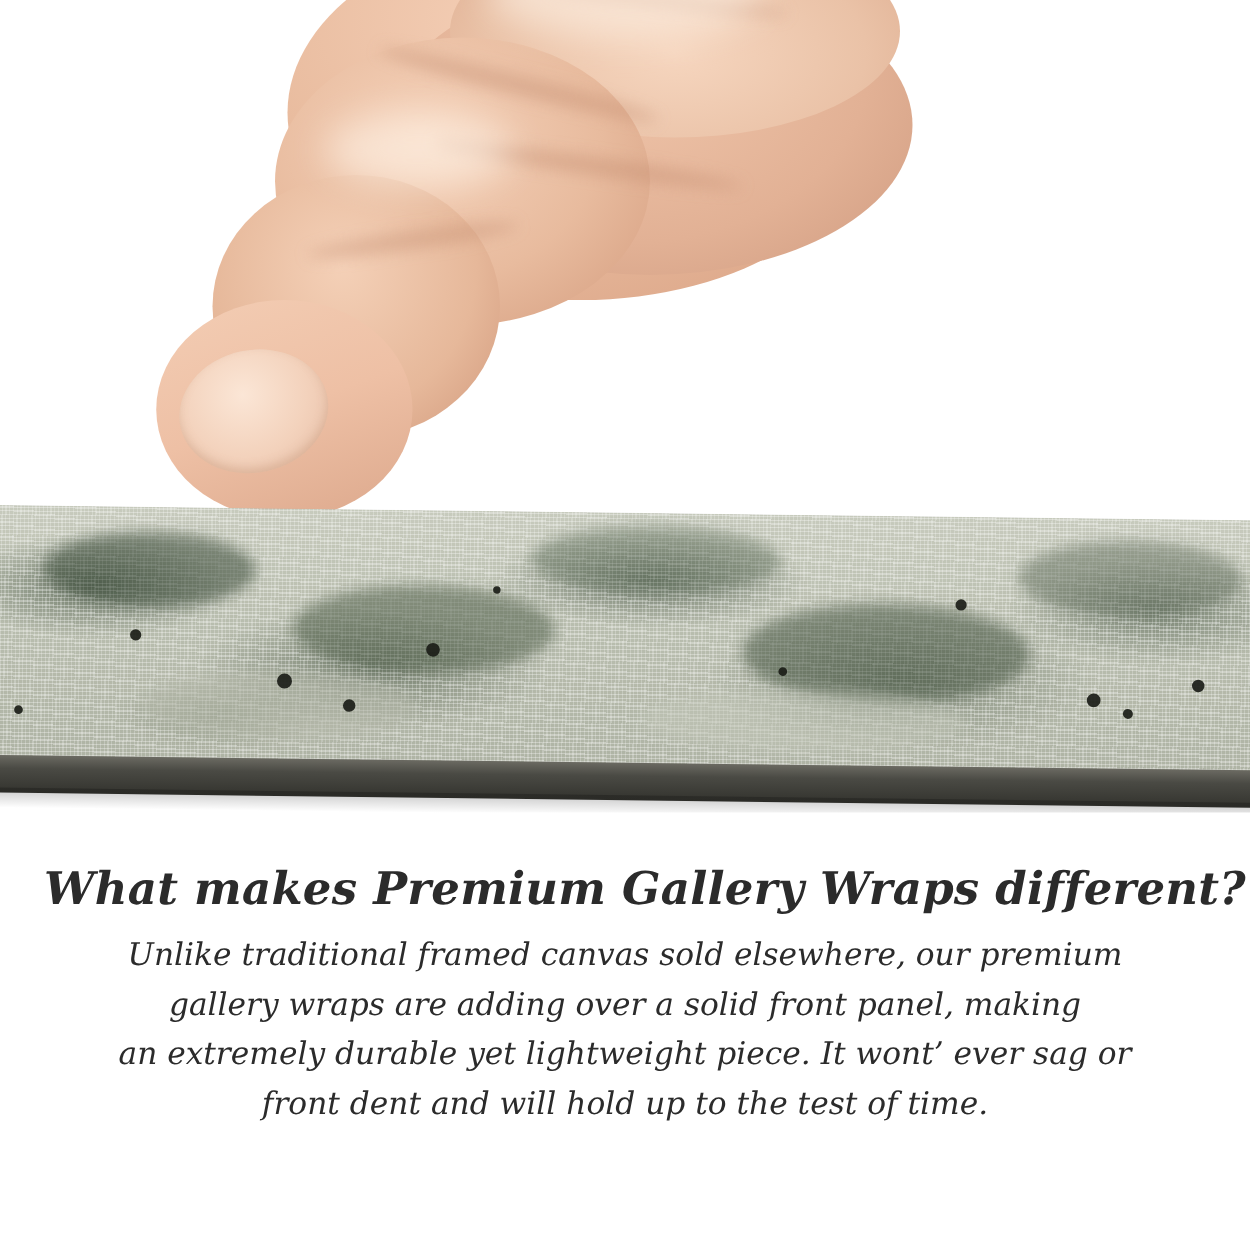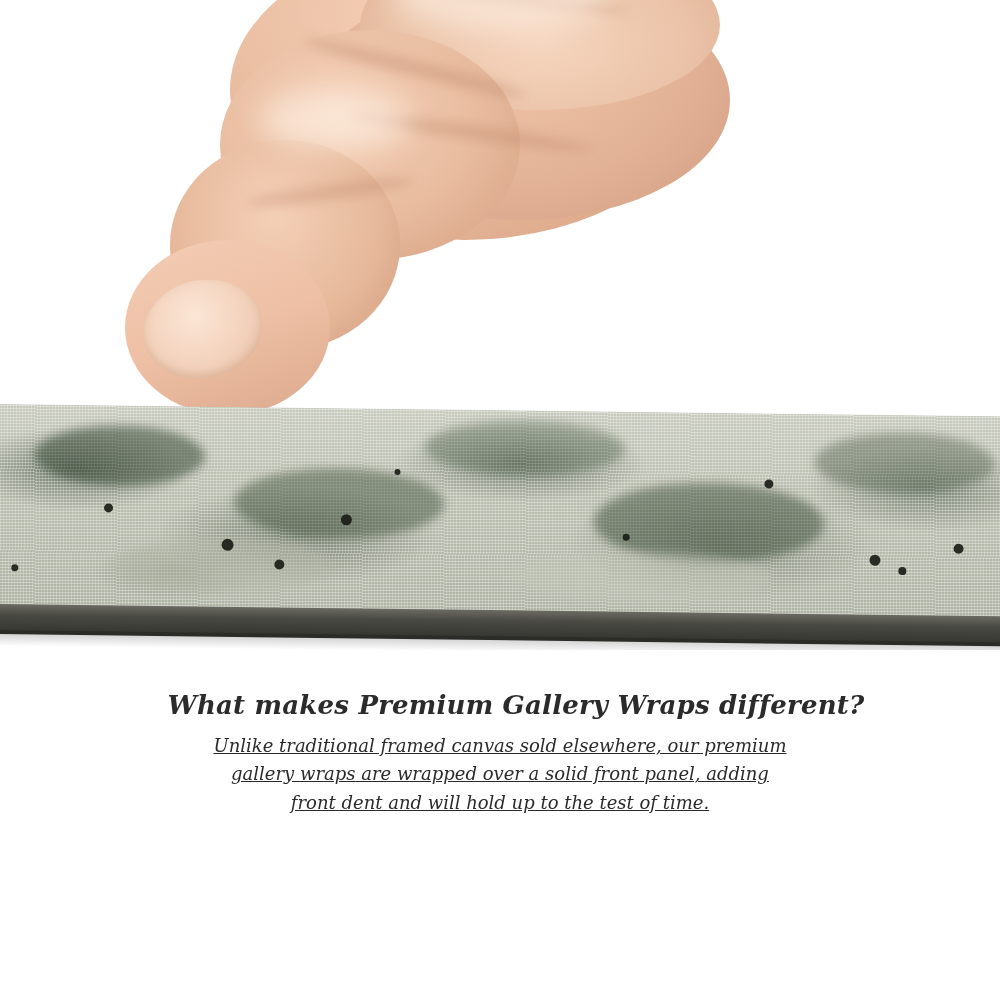--- a/index.html
+++ b/index.html
@@ -197,30 +197,29 @@
     position: absolute;
     left: 0;
     top: 690px;
     width: 1000px;
     text-align: center;
     font-family: "DejaVu Serif", serif;
     font-style: italic;
     color: #2b2b2b;
   }
   .caption-heading {
-    font-size: 26px;
+    font-size: 36px;
     font-weight: bold;
     letter-spacing: .2px;
     margin-bottom: 12px;
     margin-left: 32px;
   }
   .caption-body {
-    font-size: 18px;
+    font-size: 25px;
     line-height: 1.58;
-    text-decoration: underline;
   }
   .caption-body .line { display: block; }
 </style>
 </head>
 <body>
 
 <div class="page">
 
   <div class="photo">
 
@@ -266,18 +265,19 @@
     </div>
 
     <div class="slab-edge"></div>
     <div class="slab-shadow"></div>
   </div>
 
   <div class="caption">
     <div class="caption-heading">What makes Premium Gallery Wraps different?</div>
     <div class="caption-body">
       <span class="line">Unlike traditional framed canvas sold elsewhere, our premium</span>
-      <span class="line">gallery wraps are wrapped over a solid front panel, adding</span>
+      <span class="line">gallery wraps are adding over a solid front panel, making</span>
+      <span class="line">an extremely durable yet lightweight piece. It wont’ ever sag or</span>
       <span class="line">front dent and will hold up to the test of time.</span>
     </div>
   </div>
 
 </div>
 
 </body></html>

